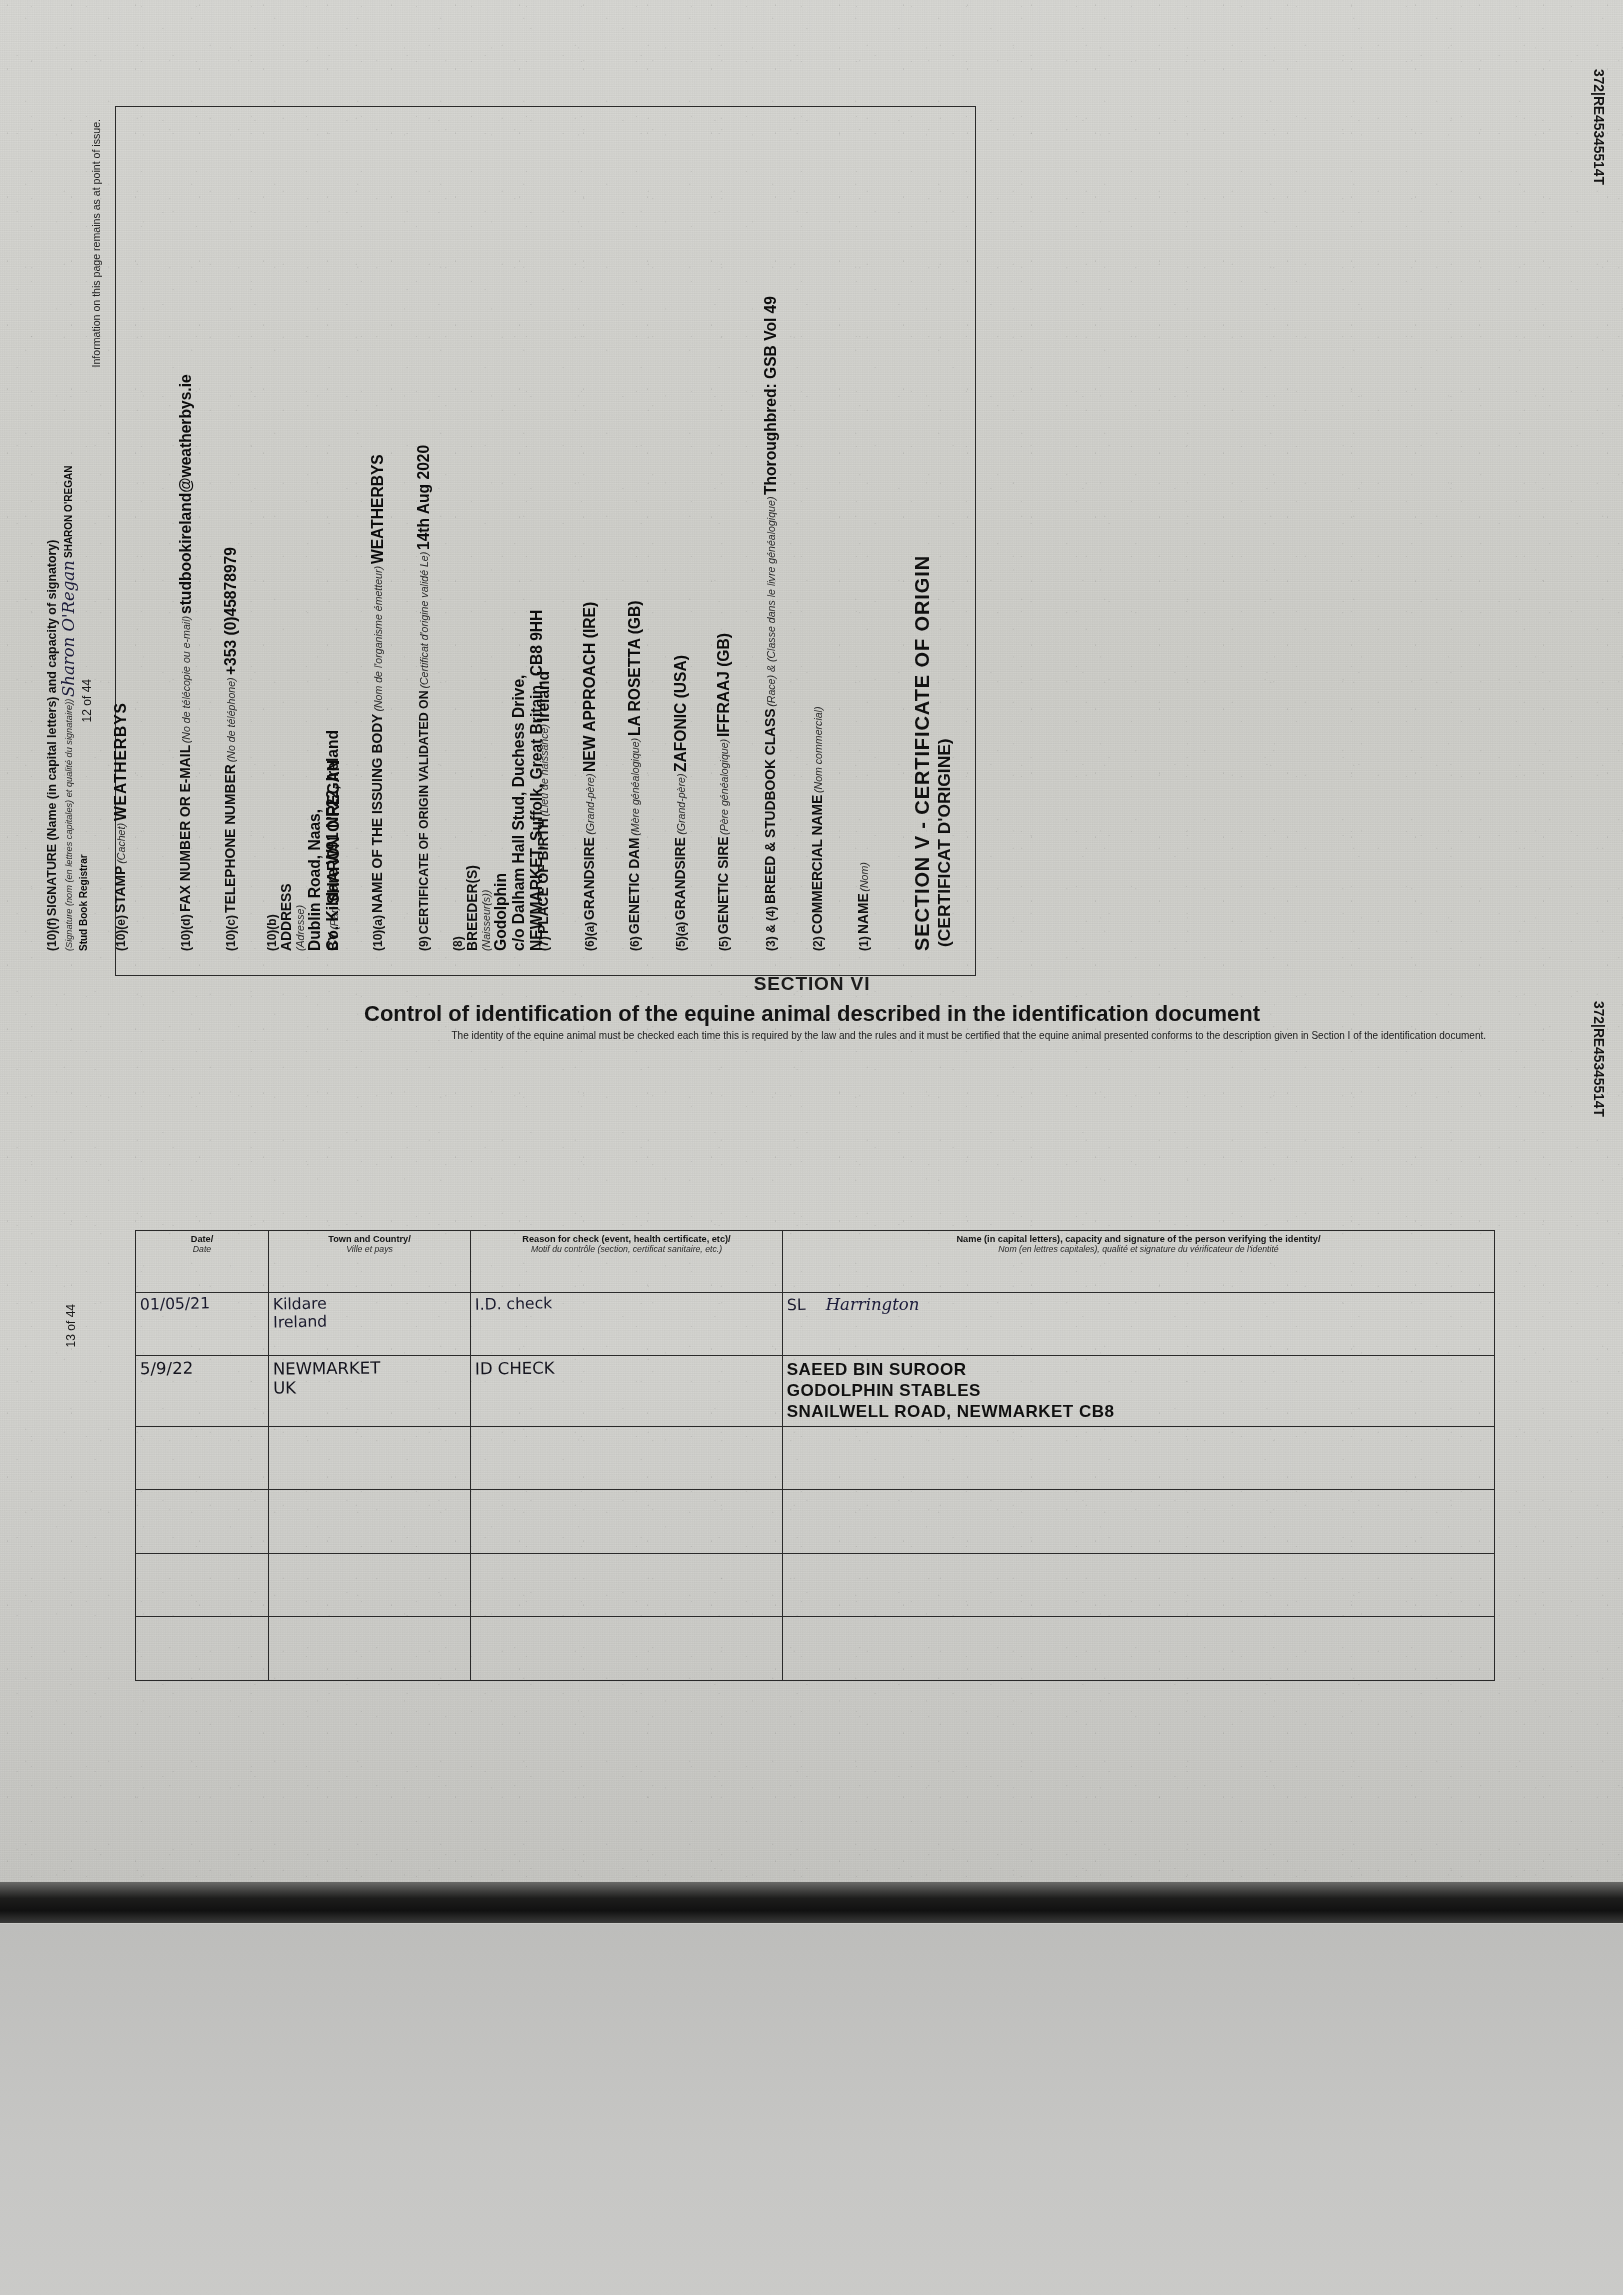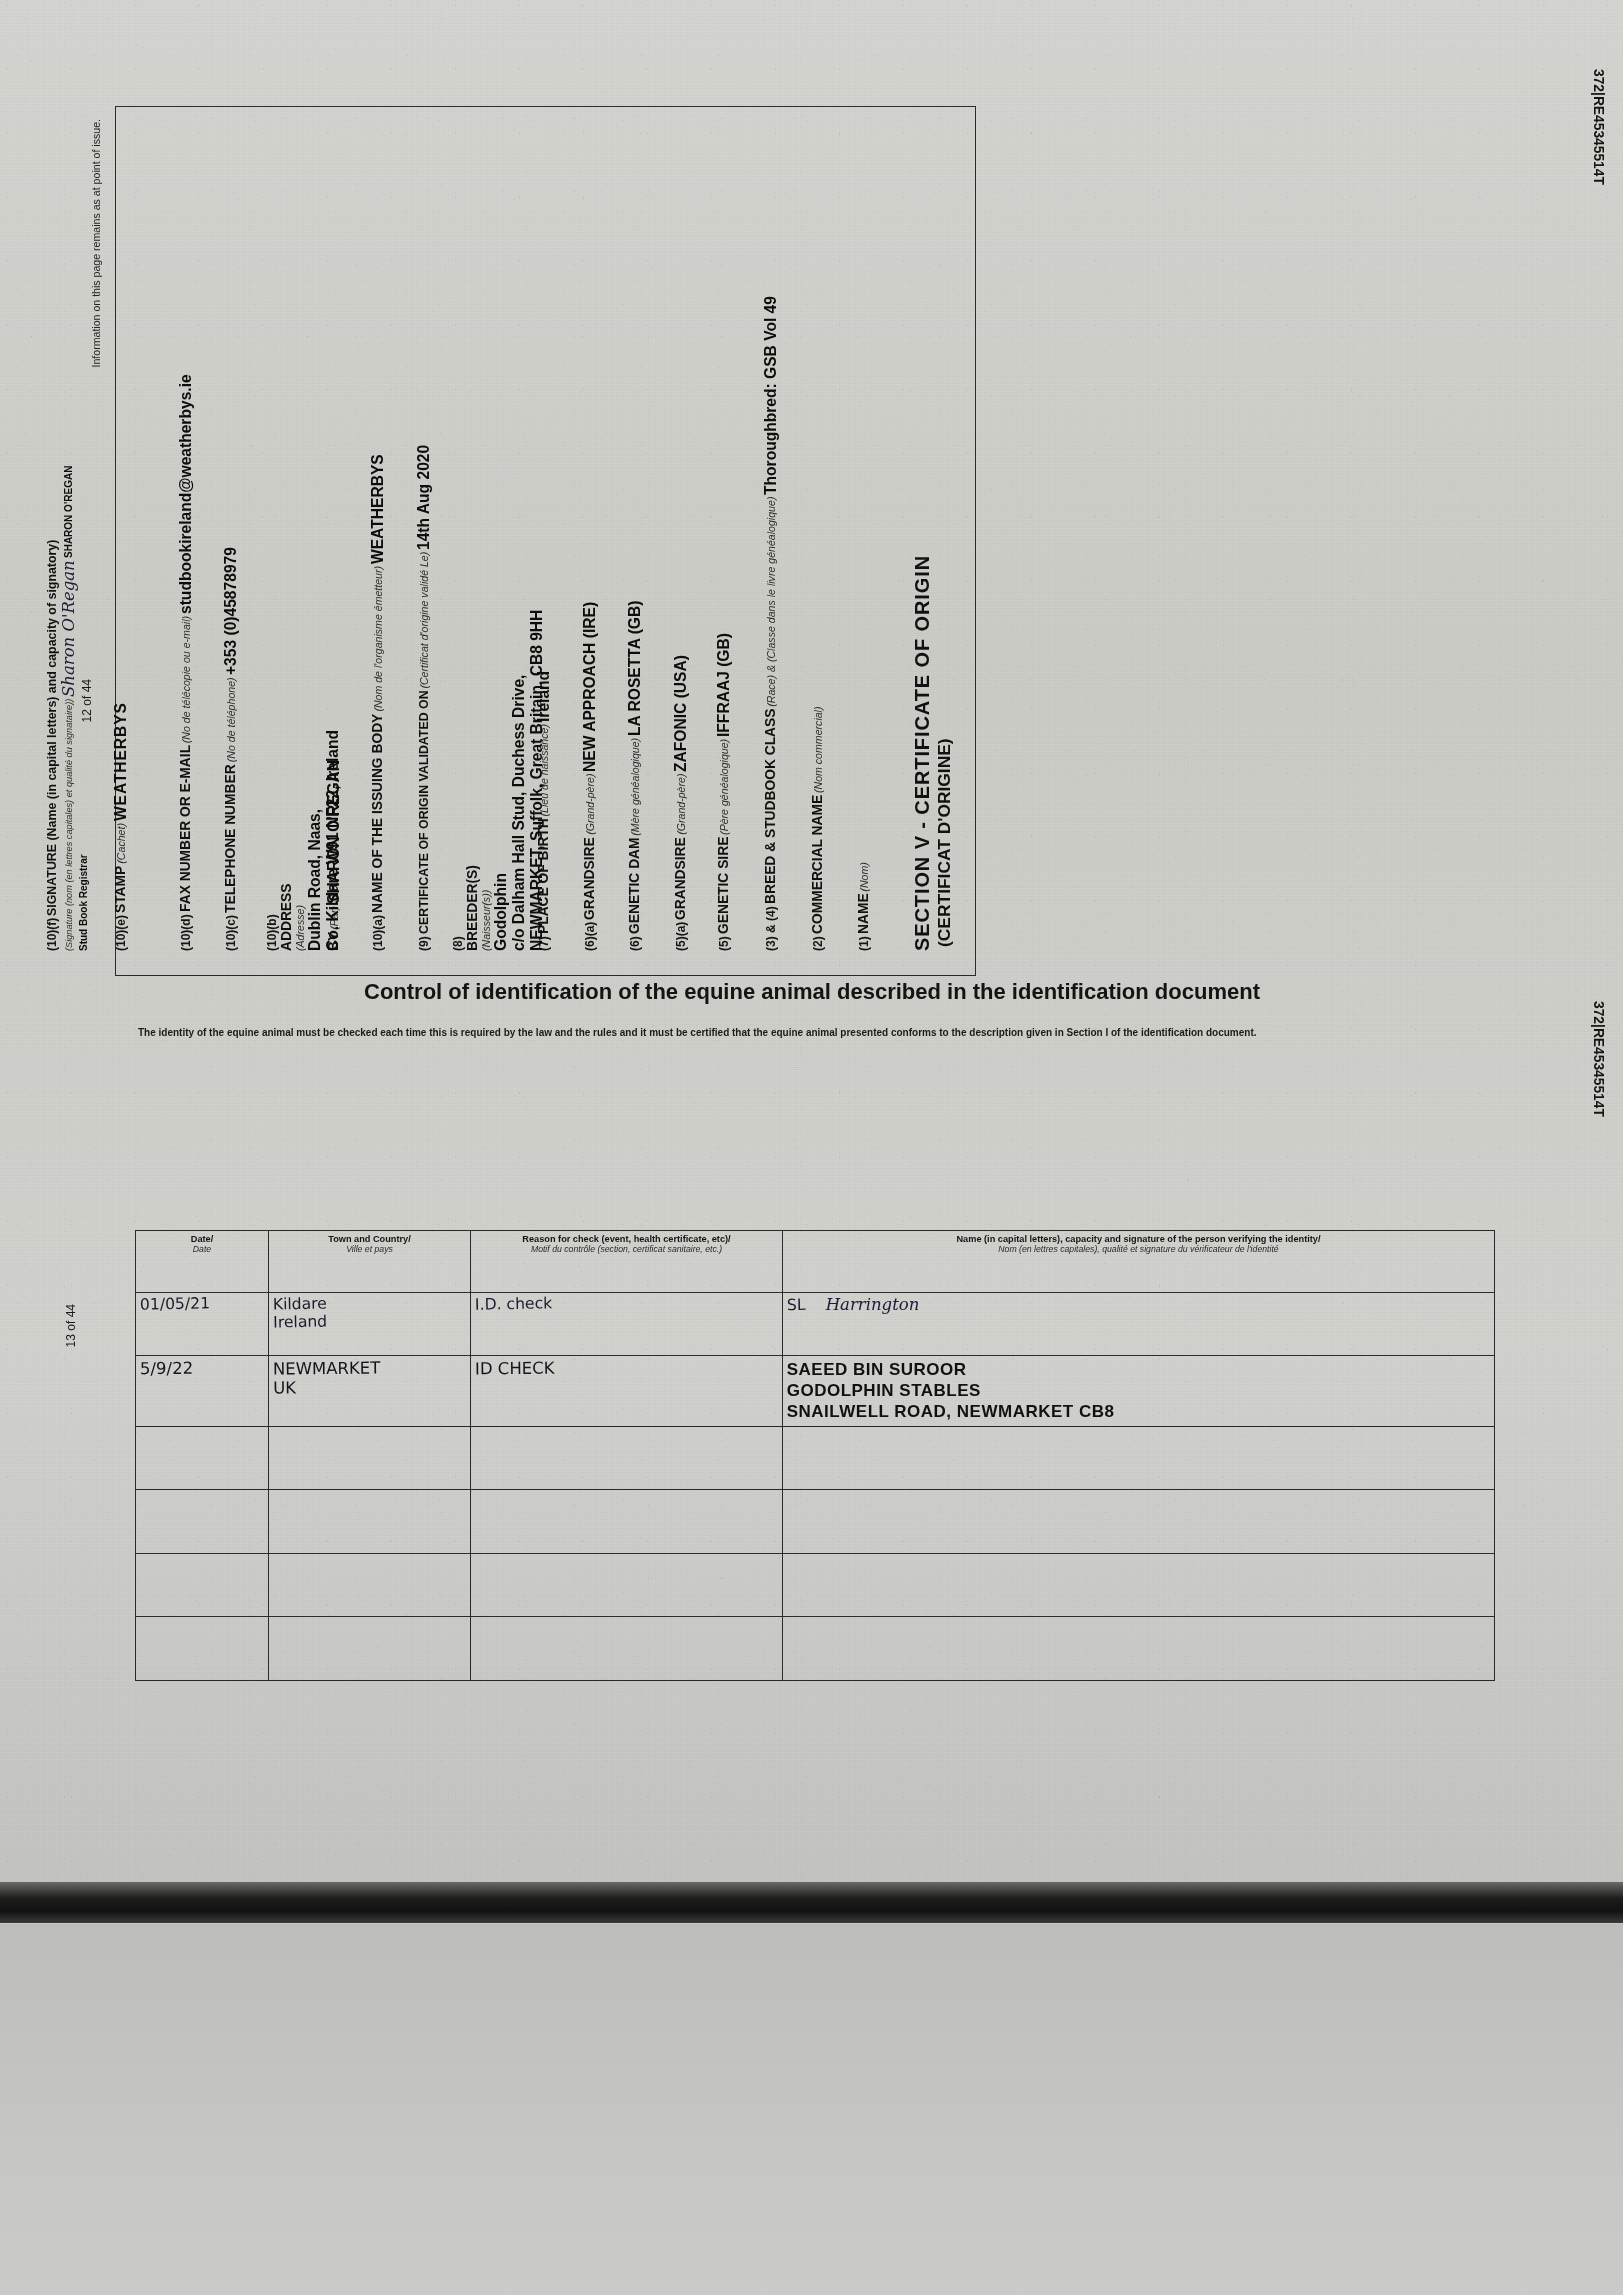--- a/index.html
+++ b/index.html
@@ -62,21 +62,21 @@
   .sec6 h2{
     margin:0;text-align:center;font-size:19px;letter-spacing:0.9px;color:#1c1c1c;font-weight:bold;
   }
   .sec6 .h3{
     text-align:center;font-size:22px;font-weight:bold;color:#141414;margin-top:6.4px;
   }
   .sec6 .h4{
     text-align:center;font-size:14.7px;font-style:italic;color:#1f1f1f;margin-top:4.6px;
   }
   .sec6 .para{
-    margin:21px 138px 0 138px;font-size:10px;line-height:1.35;color:#1b1b1b;font-weight:bold;
+    margin:2px 138px 0 138px;font-size:10px;line-height:1.35;color:#1b1b1b;font-weight:normal;text-align:right;
   }
   .sec6 .para-it{
     margin:2.8px 138px 0 138px;font-size:9.6px;line-height:1.3;color:#282828;font-style:italic;font-weight:normal;
   }
 
   table.ctrl{
     position:absolute;left:135px;top:257px;
     width:1359px;
     border-collapse:collapse;
     table-layout:fixed;
@@ -293,20 +293,21 @@
 Stud Book Registrar</span>
         </div>
 
       </div>
 
       <div class="info-note">Information on this page remains as at point of issue.</div>
       <div class="page-num-left">12 of 44</div>
     </div>
 
     <div class="sec6">
+      <h2>SECTION VI</h2>
       <div class="h3">Control of identification of the equine animal described in the identification document</div>
       <div class="para">The identity of the equine animal must be checked each time this is required by the law and the rules and it must be certified that the equine animal presented conforms to the description given in Section I of the identification document.</div>
 
       <table class="ctrl">
         <colgroup>
           <col style="width:133px">
           <col style="width:202px">
           <col style="width:312px">
           <col style="width:712px">
         </colgroup>

